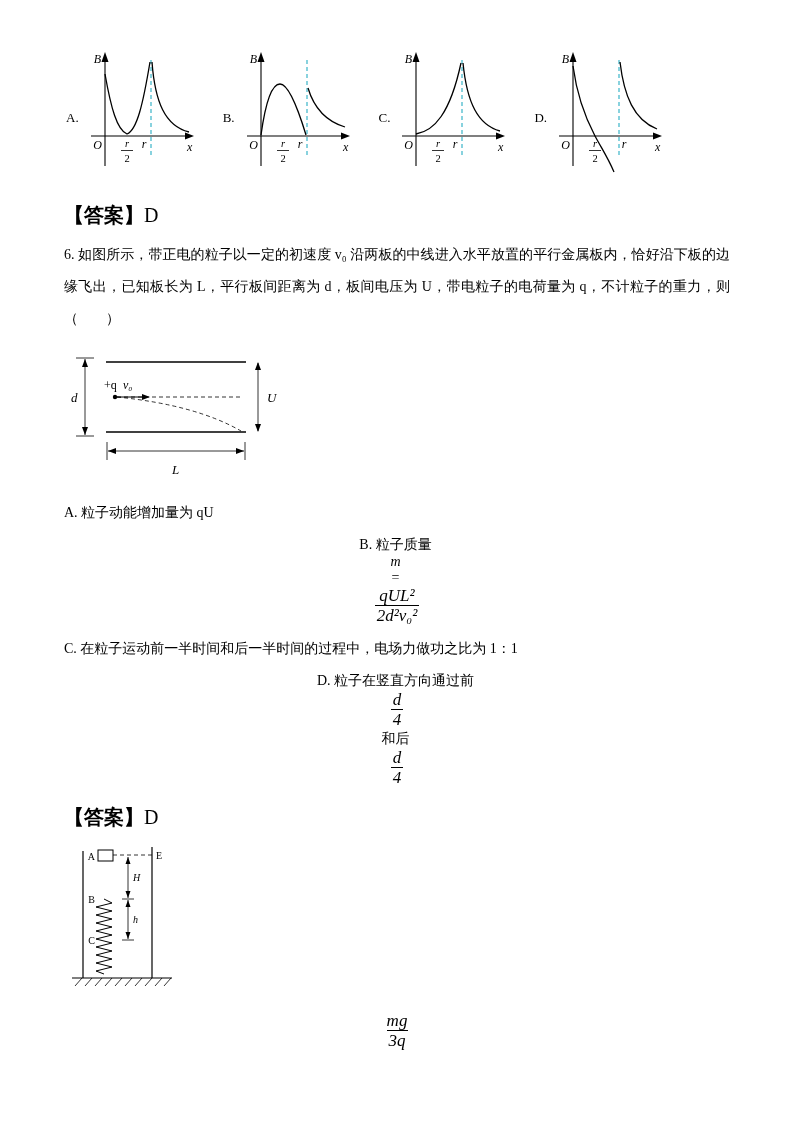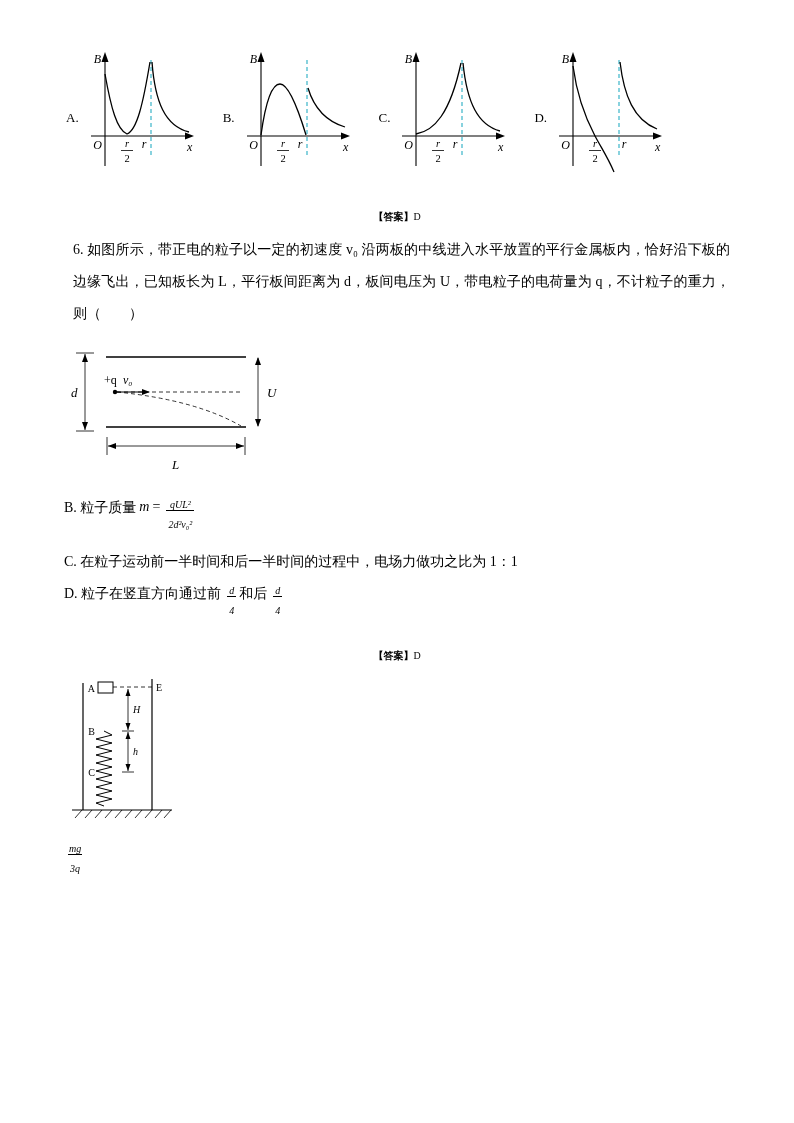--- a/index.html
+++ b/index.html
@@ -14,31 +14,31 @@
   svg text { font-family:"Liberation Serif","DejaVu Serif",serif; font-size:12px; }
   svg .ital { font-style:italic; }
   svg .small { font-size:10.5px; }
   .ax { stroke:#000; stroke-width:1.1; }
   .curve { stroke:#000; stroke-width:1.3; fill:none; }
   .dash-c { stroke:#3ab5c9; stroke-width:1.2; stroke-dasharray:4 3; }
   .thin { stroke:#000; stroke-width:0.8; }
   .dashed-k { stroke:#000; stroke-width:0.8; stroke-dasharray:4 3; fill:none; }
 
   
-  .answer-row { font-size:10px; margin:24px 0 6px 0;text-align:center; }
+  .answer-row { font-size:20px; margin:16px 0 6px 0; }
   .ans-label { font-weight:700; }
-  .stem { font-size:14px; line-height:2.3; text-align:justify; margin-top:10px;margin-left:9px; }
+  .stem { font-size:14px; line-height:2.3; text-align:justify; margin-top:10px; }
   .opt { font-size:14px; margin:14px 0; }
-  .opt-flex { display:flex; align-items:flex-start; flex-wrap:wrap; }
+  .opt-flex { display:flex; align-items:center; flex-wrap:wrap;flex-direction:column; }
   .opt-flex > span { margin-right:3px; }
   .mathvar { font-style:italic; }
 
   .frac { display:inline-flex; flex-direction:column; align-items:center;
-          vertical-align:middle; line-height:1.15; font-size:10px; margin:0 3px; }
-  .frac .den { border-top:1px solid #000; padding:8px 2px; }
+          vertical-align:middle; line-height:1.15; font-size:17px; margin:0 3px; }
+  .frac .den { border-top:1px solid #000; padding:0 2px; }
   .frac .num { padding:0 2px; }
   .frac.math { font-style:italic; }
 
   .diagram6 { margin:6px 0 20px 4px; }
   .diagram7 { margin:12px 0 14px 6px; }
 </style>
 </head>
 <body>
 
 <div class="page">
@@ -161,20 +161,23 @@
 
       <line class="thin" x1="39" y1="100" x2="39" y2="118"></line>
       <line class="thin" x1="177" y1="100" x2="177" y2="118"></line>
       <line class="thin" x1="40" y1="109" x2="176" y2="109"></line>
       <polygon points="48,106 40,109 48,112" fill="#000"></polygon>
       <polygon points="168,106 176,109 168,112" fill="#000"></polygon>
       <text x="104" y="132" class="ital" style="font-size:13px">L</text>
     </svg>
   </div>
 
+  <div class="opt">
+    <span>A. 粒子动能增加量为 qU</span>
+  </div>
 
   <div class="opt opt-flex">
     <span>B. 粒子质量</span>
     <span class="mathvar">m</span>
     <span>=</span>
     <span class="frac math">
       <span class="num">qUL²</span>
       <span class="den">2d²v₀²</span>
     </span>
   </div>

